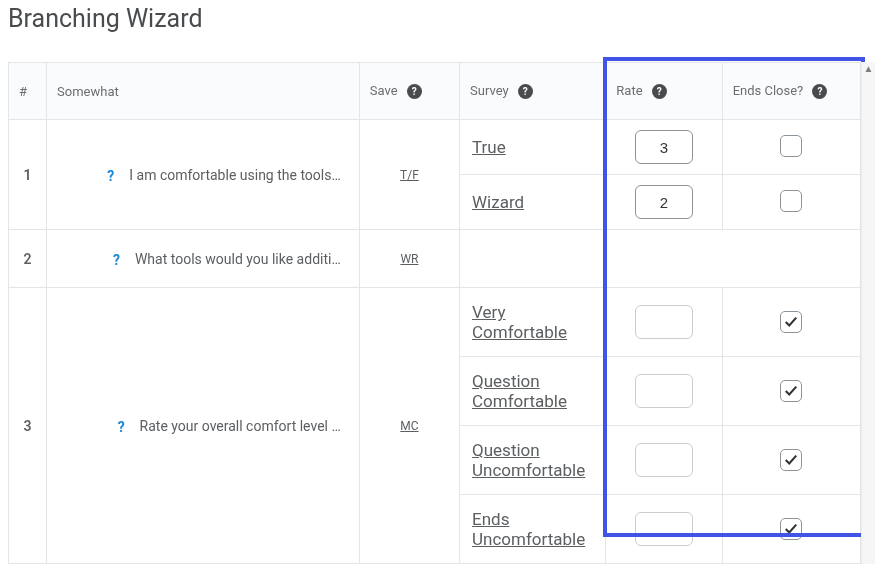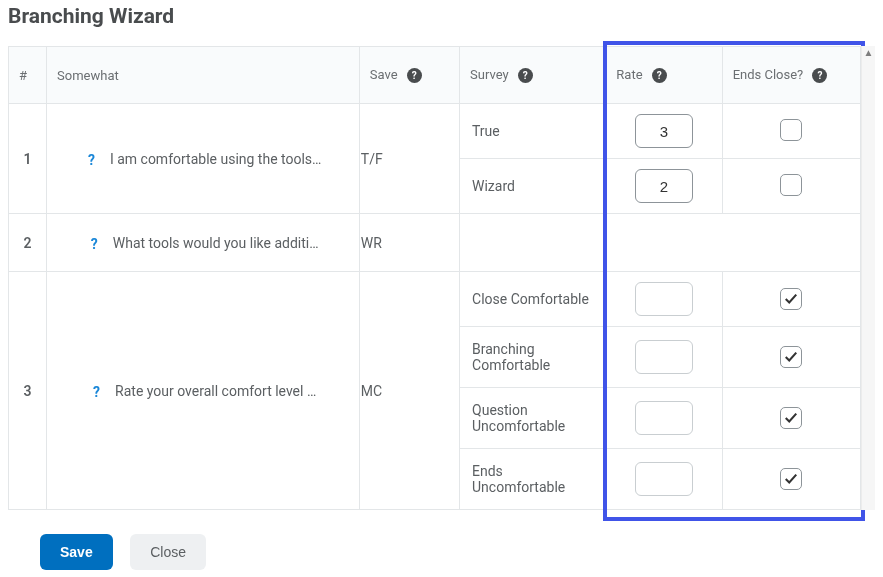--- a/index.html
+++ b/index.html
@@ -6,24 +6,24 @@
   body {
     margin: 0;
     padding: 4px 8px 12px 8px;
     font-family: -apple-system, BlinkMacSystemFont, "Segoe UI", Roboto, sans-serif;
     font-size: 14px;
     color: #494c4e;
     background: #fff;
     width: 883px;
   }
   h2.title {
-    font-size: 21px;
-    font-weight: 700;
+    font-size: 25px;
+    font-weight: 400;
     color: #494c4e;
-    margin: 0 0 18px 0;
+    margin: 0 0 29px 0;
   }
   .scroll-wrap {
     position: relative;
     border-right: 14px solid transparent;
   }
   .scrollbar-fake {
     position: absolute;
     right: -14px;
     top: 0;
     bottom: 0;
@@ -57,24 +57,24 @@
     color: #6b6f72;
   }
   col.c-num   { width: 38px; }
   col.c-q     { width: 312px; }
   col.c-type  { width: 100px; }
   col.c-ans   { width: 146px; }
   col.c-next  { width: 116px; }
   col.c-ends  { width: 138px; }
 
   th.center, td.center { text-align: center; }
-  td.qcell { padding: 10px 18px; text-align: center; font-size: 14px; color: #5b5f62;}
+  td.qcell { padding: 10px 18px; text-align: right; font-size: 14px; color: #5b5f62;}
   td.num   { text-align: center; font-weight: 600; color:#4a4d4f;}
-  td.typ   { font-size: 14px; color:#5b5f62;}
-  td.ans   { padding: 14px 12px; font-size: 14px; color:#5b5f62;}
+  td.typ   { text-align: center; font-size: 12px; color:#5b5f62;text-decoration:underline;}
+  td.ans   { padding: 14px 12px; font-size: 17px; color:#5b5f62;text-decoration:underline;}
   td.next  { text-align: center; padding: 10px 0;}
   td.ends  { text-align: center; padding: 10px 0;}
   td.empty { height:58px; }
 
   .help-icon {
     display: inline-flex;
     width: 15px;
     height: 15px;
     border-radius: 50%;
     background: #494c4e;
@@ -227,34 +227,34 @@
         <td class="empty" colspan="3"></td>
       </tr>
 
       <tr>
         <td class="num" rowspan="4">3</td>
         <td class="qcell" rowspan="4">
           <span class="qmark-icon">?</span>
           <span>Rate your overall comfort level …</span>
         </td>
         <td class="typ" rowspan="4">MC</td>
-        <td class="ans">Close Comfortable</td>
+        <td class="ans">Very Comfortable</td>
         <td class="next">
           <input class="next-input light" value="" style="">
         </td>
         <td class="ends">
           <span class="checkbox checked">
             <svg viewBox="0 0 16 16">
                 <path d="M2 8 l4 4 l8 -9" fill="none" stroke="#333" stroke-width="2.4"></path>
               </svg>
           </span>
         </td>
       </tr>
       <tr>
-        <td class="ans">Branching Comfortable</td>
+        <td class="ans">Question Comfortable</td>
         <td class="next">
           <input class="next-input light" value="" style="">
         </td>
         <td class="ends">
           <span class="checkbox checked">
             <svg viewBox="0 0 16 16">
                 <path d="M2 8 l4 4 l8 -9" fill="none" stroke="#333" stroke-width="2.4"></path>
               </svg>
           </span>
         </td>

